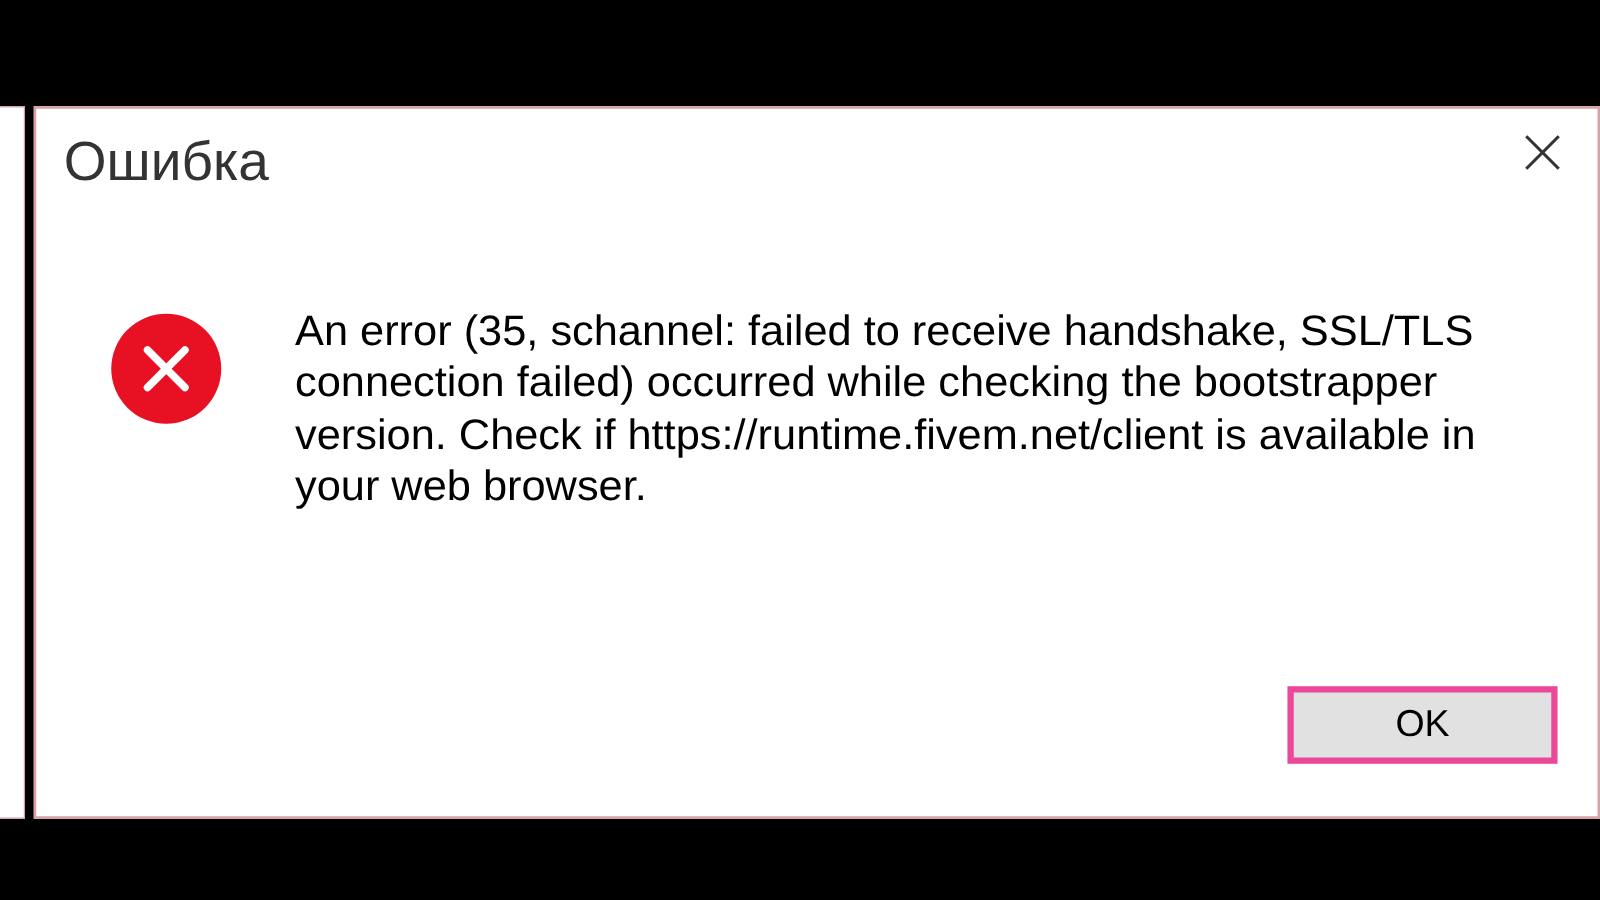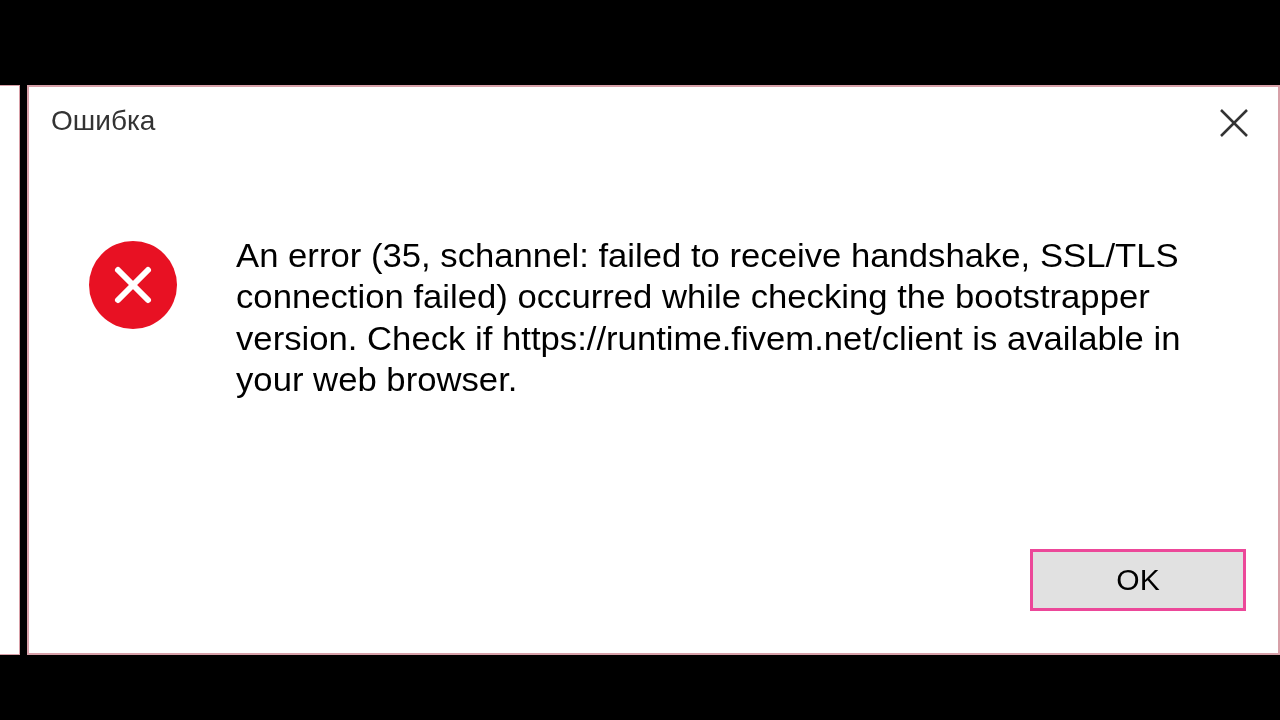--- a/index.html
+++ b/index.html
@@ -40,21 +40,21 @@
     }
     
     .titlebar {
       display: flex;
       align-items: flex-start;
       justify-content: space-between;
       padding: 18px 22px 10px 22px;
     }
     
     .title-text {
-      font-size: 28px;
+      font-size: 44px;
       color: #333333;
       font-weight: 400;
     }
     
     .close-btn {
       font-size: 40px;
       line-height: 1;
       color: #333333;
       font-weight: 300;
       cursor: pointer;
@@ -102,21 +102,21 @@
     .button-row {
       display: flex;
       justify-content: flex-end;
       padding: 0 32px 42px 0;
     }
     
     .ok-button {
       min-width: 216px;
       height: 62px;
       background: #e1e1e1;
-      border: 3px solid #ec4899;
+      border: 5px solid #ec4899;
       font-size: 30px;
       color: #000000;
       cursor: pointer;
       font-family: inherit;
       display: flex;
       align-items: center;
       justify-content: center;
     }
   </style>
 </head>

